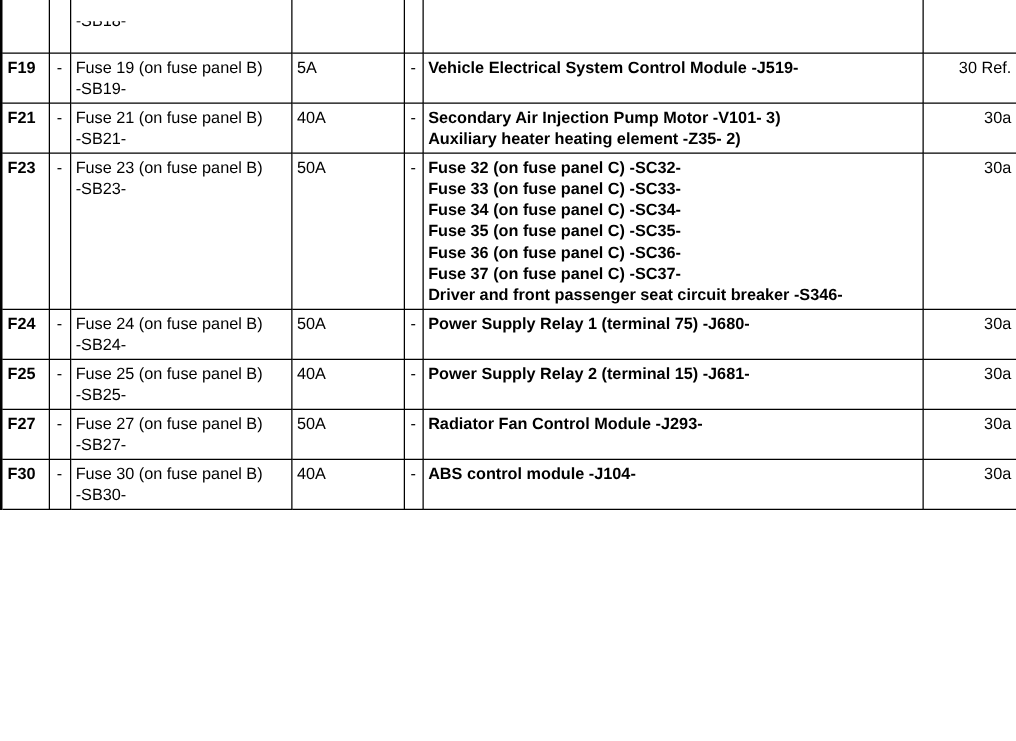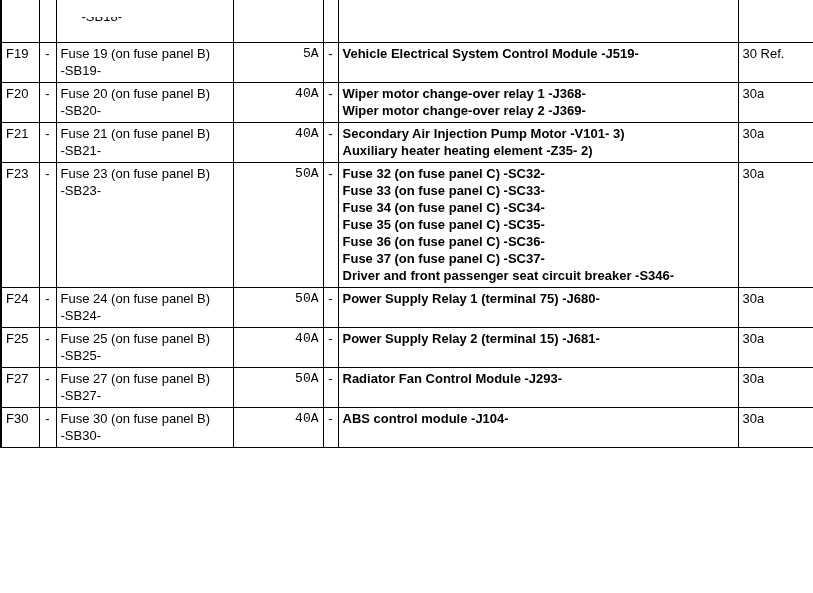--- a/index.html
+++ b/index.html
@@ -22,37 +22,36 @@
     table-layout: fixed;
     border-left: 2px solid #000;
     border-right: 2px solid #000;
   }
   table.fuse-table td {
     border: 1px solid #000;
     vertical-align: top;
     padding: 2px 4px 3px 4px;
     overflow: hidden;
   }
-  td.c-id   { padding-left: 3px; }
+  td.c-id   { padding-left: 3px; font-weight: bold; }
   td.c-dash { text-align: center; padding-left: 1px; padding-right: 1px; }
   td.c-name { white-space: pre-line; }
-  td.c-amp  { text-align: right; font-family: Liberation Mono, monospace; }
+  td.c-amp  { text-align: left; }
   td.c-comp { white-space: pre-line; font-weight: bold; }
-  td.c-term { text-align: left; }
+  td.c-term { text-align: right; }
 
   tr.partial-top td {
     border-top: none;
     height: 8px;
     padding-top: 0;
     padding-bottom: 0;
   }
   tr.partial-top .clip {
     height: 8px;
     overflow: hidden;
-    margin-left: 21px;
   }
   tr.partial-top .clip span {
     display: block;
     margin-top: -9px;
   }
 </style>
 </head>
 <body>
 
 <table class="fuse-table">
@@ -79,31 +78,20 @@
     </tr>
     <tr>
     <td class="c-id">F19</td>
     <td class="c-dash">-</td>
     <td class="c-name">Fuse 19 (on fuse panel B)
 -SB19-</td>
     <td class="c-amp">5A</td>
     <td class="c-dash">-</td>
     <td class="c-comp">Vehicle Electrical System Control Module -J519-</td>
     <td class="c-term">30 Ref.</td>
-  </tr>
-      <tr>
-    <td class="c-id">F20</td>
-    <td class="c-dash">-</td>
-    <td class="c-name">Fuse 20 (on fuse panel B)
--SB20-</td>
-    <td class="c-amp">40A</td>
-    <td class="c-dash">-</td>
-    <td class="c-comp">Wiper motor change-over relay 1 -J368-
-Wiper motor change-over relay 2 -J369-</td>
-    <td class="c-term">30a</td>
   </tr>
       <tr>
     <td class="c-id">F21</td>
     <td class="c-dash">-</td>
     <td class="c-name">Fuse 21 (on fuse panel B)
 -SB21-</td>
     <td class="c-amp">40A</td>
     <td class="c-dash">-</td>
     <td class="c-comp">Secondary Air Injection Pump Motor -V101- 3)
 Auxiliary heater heating element -Z35- 2)</td>

